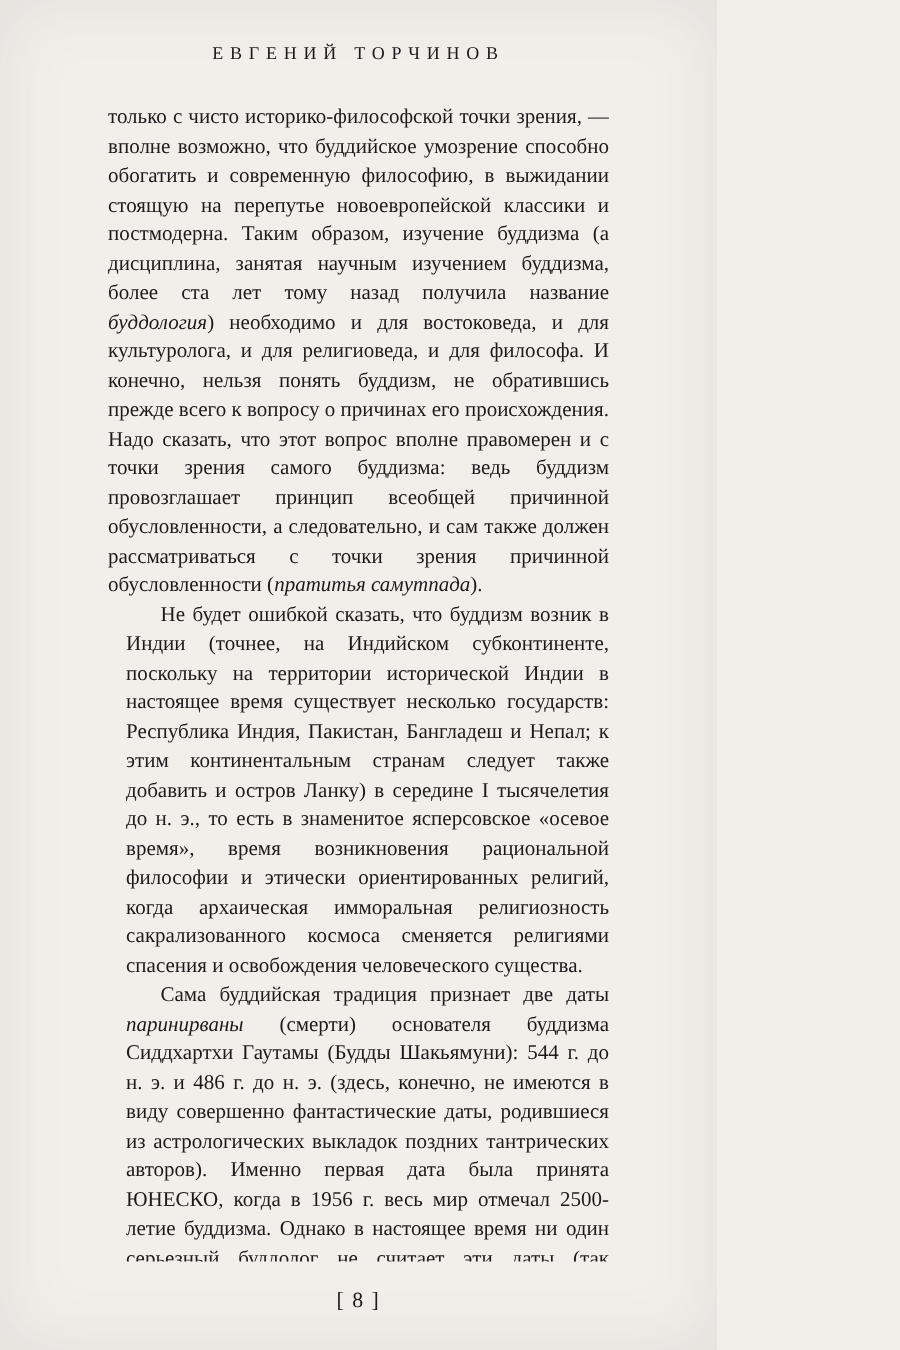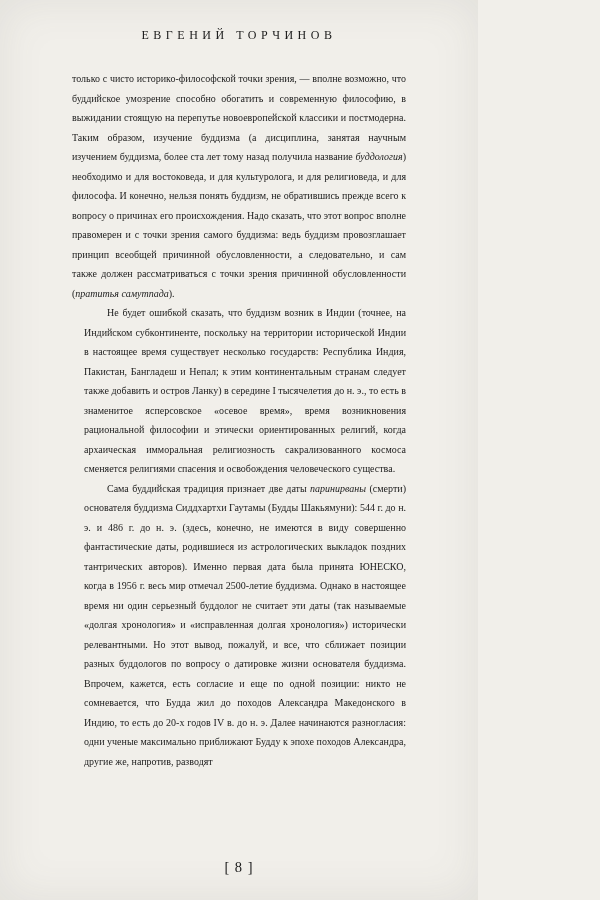--- a/index.html
+++ b/index.html
@@ -22,21 +22,21 @@
   }
   .running-head {
     text-align: center;
     font-size: 12px;
     letter-spacing: 4.5px;
     font-weight: normal;
     margin: 0 0 26px 0;
     white-space: nowrap;
   }
   .body-text {
-    font-size: 10px;
+    font-size: 14px;
     line-height: 19.5px;
     text-align: justify;
     max-height: 772px;
     overflow: hidden;
   }
   .para {
     margin: 0;
     padding: 0;
   }
   .para.indent {

